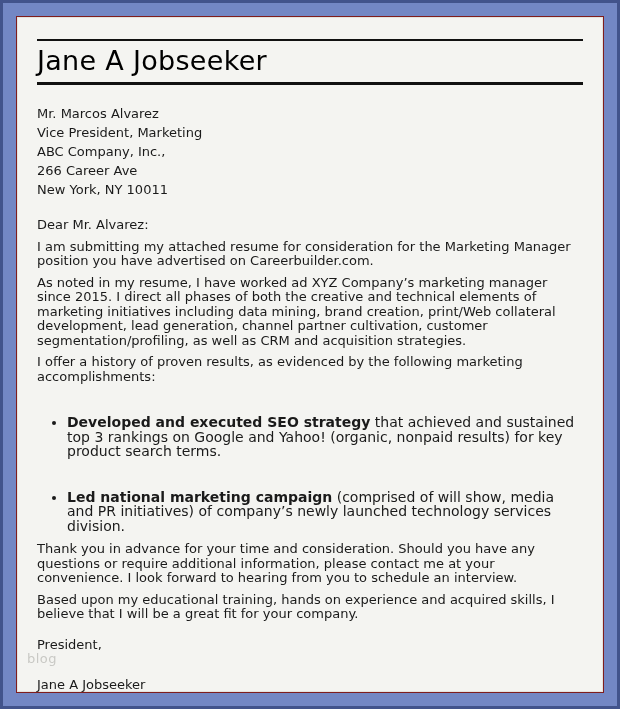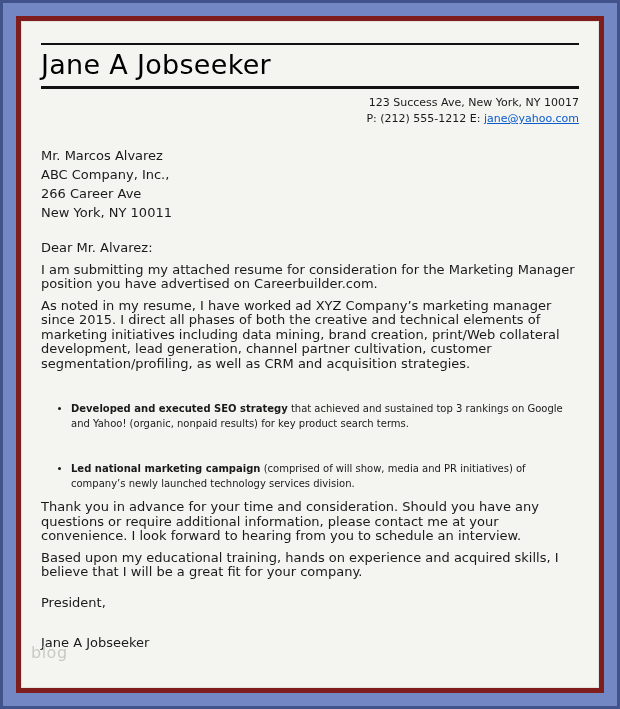--- a/index.html
+++ b/index.html
@@ -20,21 +20,21 @@
     border: 3px solid #42538b;
     padding: 13px;
   }
 
   
   .doc {
     box-sizing: border-box;
     width: 100%;
     height: 100%;
     background: #f4f4f1;
-    border: 5px solid #7f1d1d;
+    border: 1px solid #7f1d1d;
     box-shadow: inset 0 0 0 1px #e3e3df;
     padding: 22px 20px 0 20px;
     position: relative;
     overflow: hidden;
     color: #1a1a1a;
   }
 
   .rule-thin {
     height: 2px;
     background: #111;
@@ -86,75 +86,71 @@
     line-height: 14.5px;
     margin: 7px 0;
   }
   .salutation { margin-top: 19px !important; }
 
   ul.accomplishments {
     margin: 6px 0 8px 0;
     padding-left: 30px;
   }
   ul.accomplishments li {
-    font-size: 10px;
+    font-size: 14px;
     line-height: 14.5px;
     margin-bottom: 9px;
     margin-top: 31px;
   }
   ul.accomplishments li .lead {
     font-weight: bold;
   }
 
   .closing { margin-top: 16px !important; }
   .signature { margin-top: 26px !important; }
 
   .watermark {
     position: absolute;
     left: 10px;
     bottom: 26px;
-    font-size: 16px;
+    font-size: 13px;
     color: #c9c9c5;
     letter-spacing: 0.5px;
   }
 </style>
 </head>
 <body>
 
 <div class="frame">
   <div class="doc">
 
     <div class="rule-thin"></div>
 
     <h1 class="name">Jane A Jobseeker</h1>
 
     <div class="rule-thick"></div>
 
-    <div class="contact">
-      <div>123 Success Ave, New York, NY 10017</div>
-      <div>
-        <span>P: (212) 555-1212 E: </span><a class="email" href="#">jane@yahoo.com</a>
-      </div>
-    </div>
 
 
     <div class="recipient">
       <p>Mr. Marcos Alvarez</p>
+      <p>Vice President, Marketing</p>
       <p>ABC Company, Inc.,</p>
       <p>266 Career Ave</p>
       <p>New York, NY 10011</p>
     </div>
 
     <div class="body-text">
       <p class="salutation">Dear Mr. Alvarez:</p>
 
       <p>I am submitting my attached resume for consideration for the Marketing Manager position you have advertised on Careerbuilder.com.</p>
 
       <p>As noted in my resume, I have worked ad XYZ Company’s marketing manager since 2015. I direct all phases of both the creative and technical elements of marketing initiatives including data mining, brand creation, print/Web collateral development, lead generation, channel partner cultivation, customer segmentation/profiling, as well as CRM and acquisition strategies.</p>
 
+      <p>I offer a history of proven results, as evidenced by the following marketing accomplishments:</p>
 
       <ul class="accomplishments">
         <li>
           <span class="lead">Developed and executed SEO strategy</span><span> that achieved and sustained top 3 rankings on Google and Yahoo! (organic, nonpaid results) for key product search terms.</span>
         </li>
         <li>
           <span class="lead">Led national marketing campaign</span><span> (comprised of will show, media and PR initiatives) of company’s newly launched technology services division.</span>
         </li>
       </ul>
 

